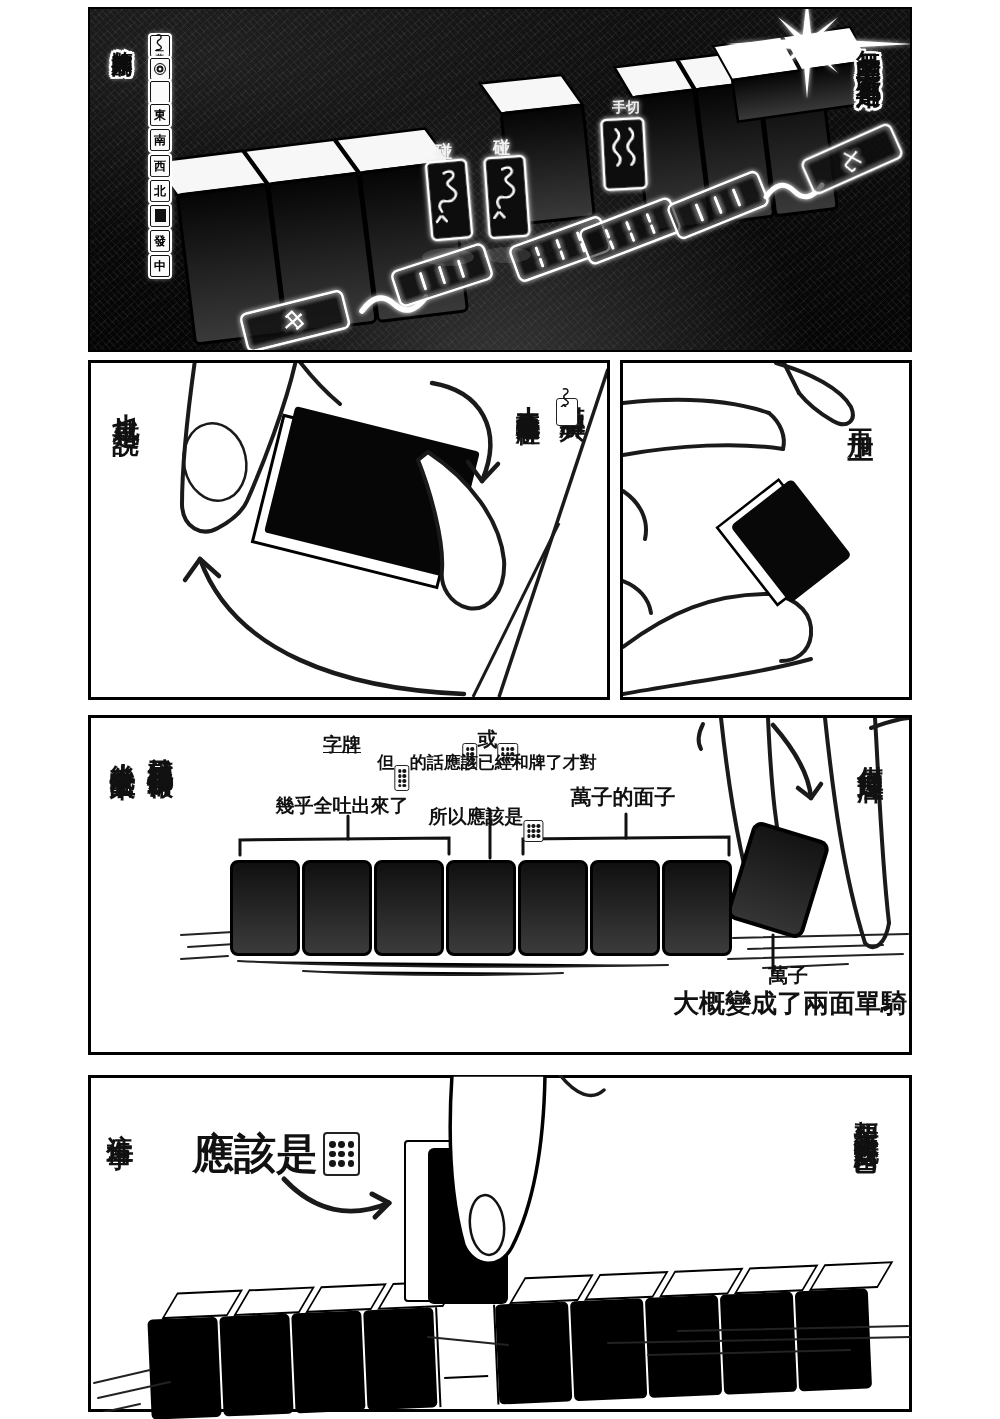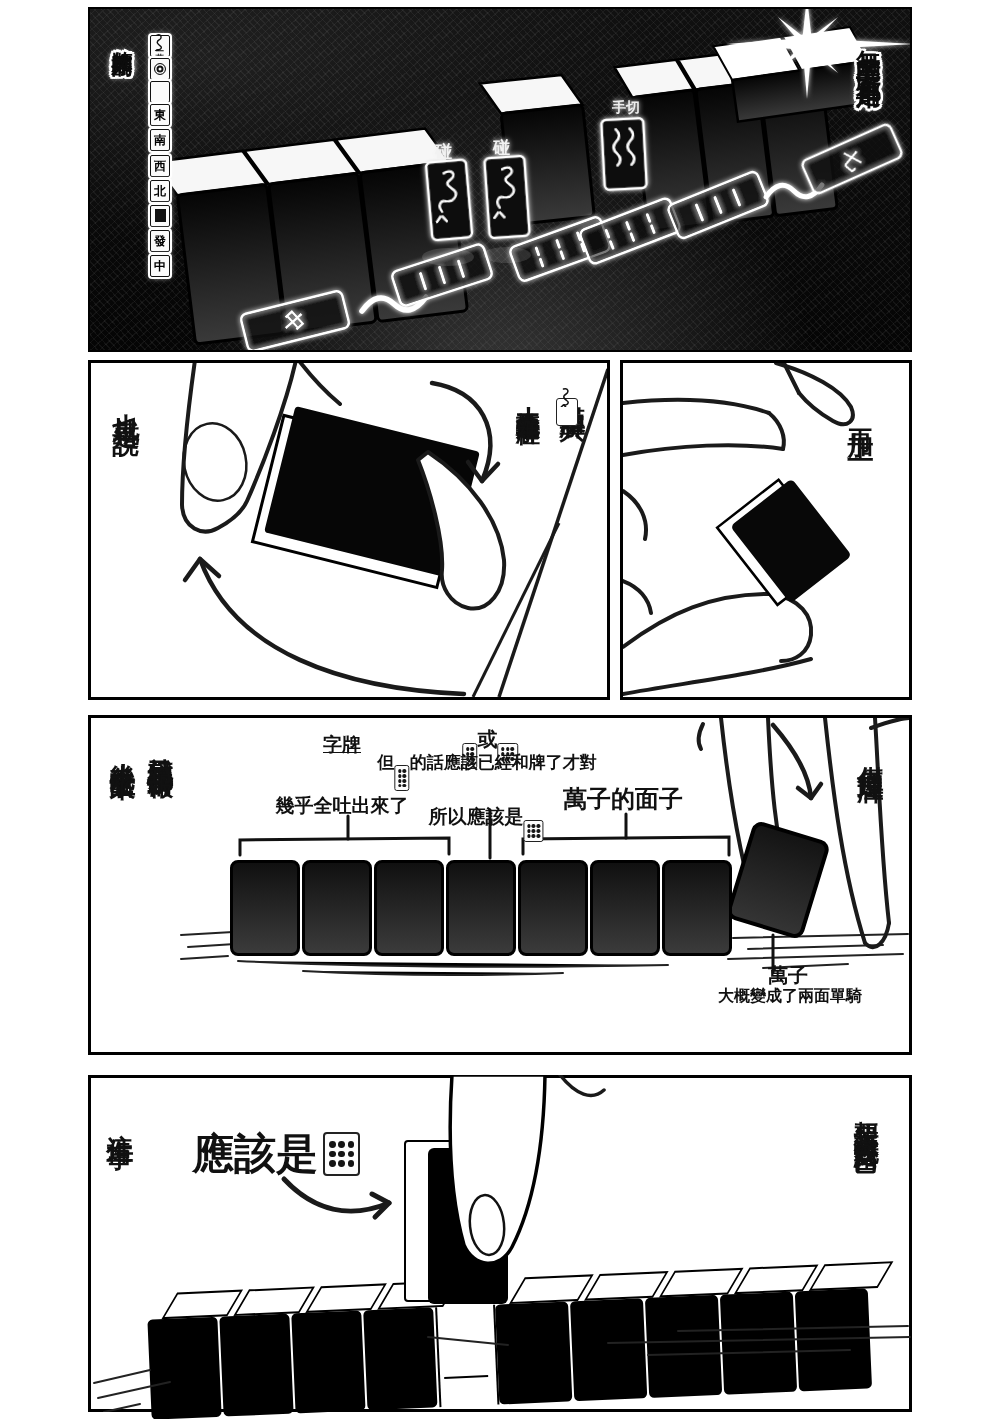--- a/index.html
+++ b/index.html
@@ -383,23 +383,23 @@
         <i></i>
         <i></i>
         <i></i>
         <i></i>
         <i></i>
         <i></i>
       </span>
   </div>
   <div class="ann" style="left:342px;top:732px;font-size:19px;text-decoration:underline;">字牌</div>
   <div class="ann" style="left:342px;top:793px;font-size:19px;">幾乎全吐出來了</div>
-  <div class="ann" style="left:623px;top:783px;font-size:24px;text-align:right;">萬子的面子</div>
+  <div class="ann" style="left:623px;top:783px;font-size:21px;text-align:right;">萬子的面子</div>
   <div class="ann" style="left:788px;top:962px;font-size:20px;">萬子</div>
-  <div class="ann" style="left:790px;top:986px;font-size:16px;">大概變成了兩面單騎</div>
+  <div class="ann" style="left:790px;top:986px;font-size:26px;">大概變成了兩面單騎</div>
 
   <div class="panel" style="left:88px;top:1075px;width:824px;height:337px;"></div>
   <div id="p4-row">
       <div class="p4top" style="left: 22px; width: 66px;"></div>
       <div class="p4face" style="left: 8px; width: 70px;"></div>
       <div class="p4top" style="left: 94px; width: 66px;"></div>
       <div class="p4face" style="left: 80px; width: 70px;"></div>
       <div class="p4top" style="left: 166px; width: 66px;"></div>
       <div class="p4face" style="left: 152px; width: 70px;"></div>
       <div class="p4top" style="left: 238px; width: 66px;"></div>

